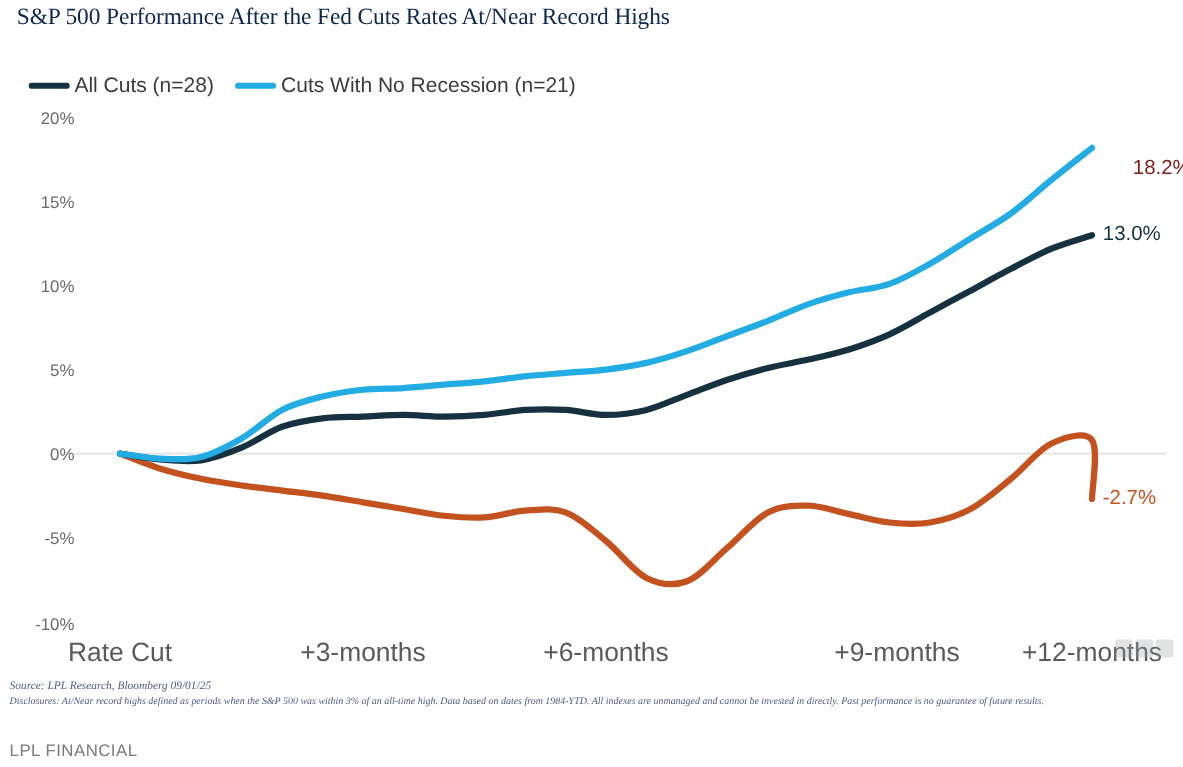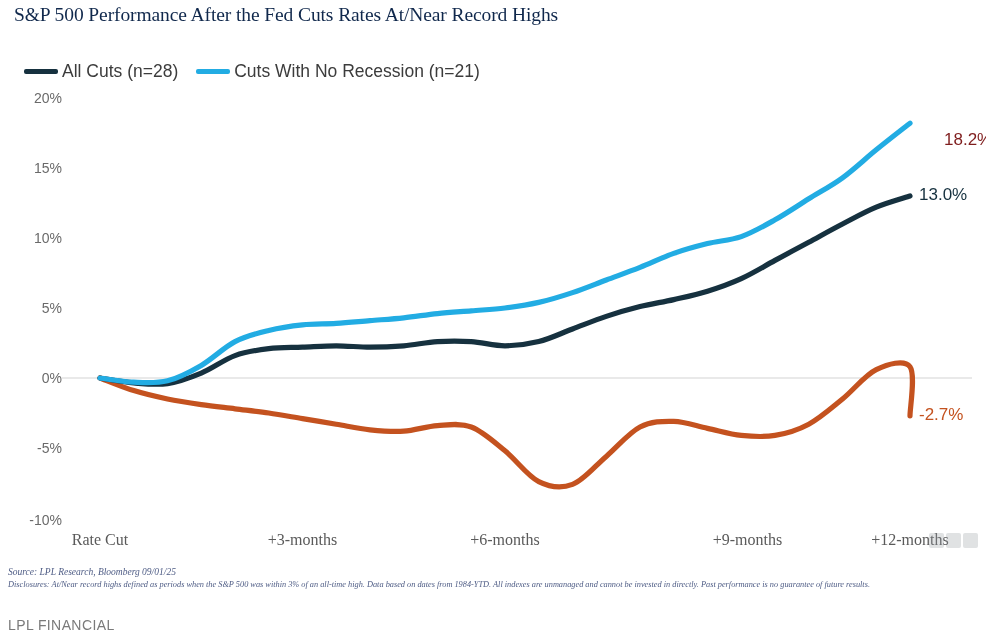--- a/index.html
+++ b/index.html
@@ -38,22 +38,22 @@
     position:absolute;right:0;width:56px;text-align:right;
     font-size:14px;color:#6a6a6a;
     font-family:"Liberation Sans",sans-serif;
     transform:translateY(-50%);
   }
   #ylabels{position:absolute;left:0;top:85px;width:62px;height:450px;}
   #xlabels{
     position:absolute;left:0;top:531px;width:986px;height:30px;
   }
   .xtick{
-    position:absolute;font-size:16px;color:#5a5a5a;
-    font-family:Liberation Serif, serif;
+    position:absolute;font-size:22px;color:#5a5a5a;
+    font-family:Liberation Sans, sans-serif;
     transform:translateX(-50%);
     white-space:nowrap;
   }
   .endlabel{
     position:absolute;font-size:17px;font-family:"Liberation Sans",sans-serif;
     white-space:nowrap;
   }
   #footnotes{
     position:absolute;left:8px;top:566px;width:978px;
     font-family:"Liberation Serif", serif;

